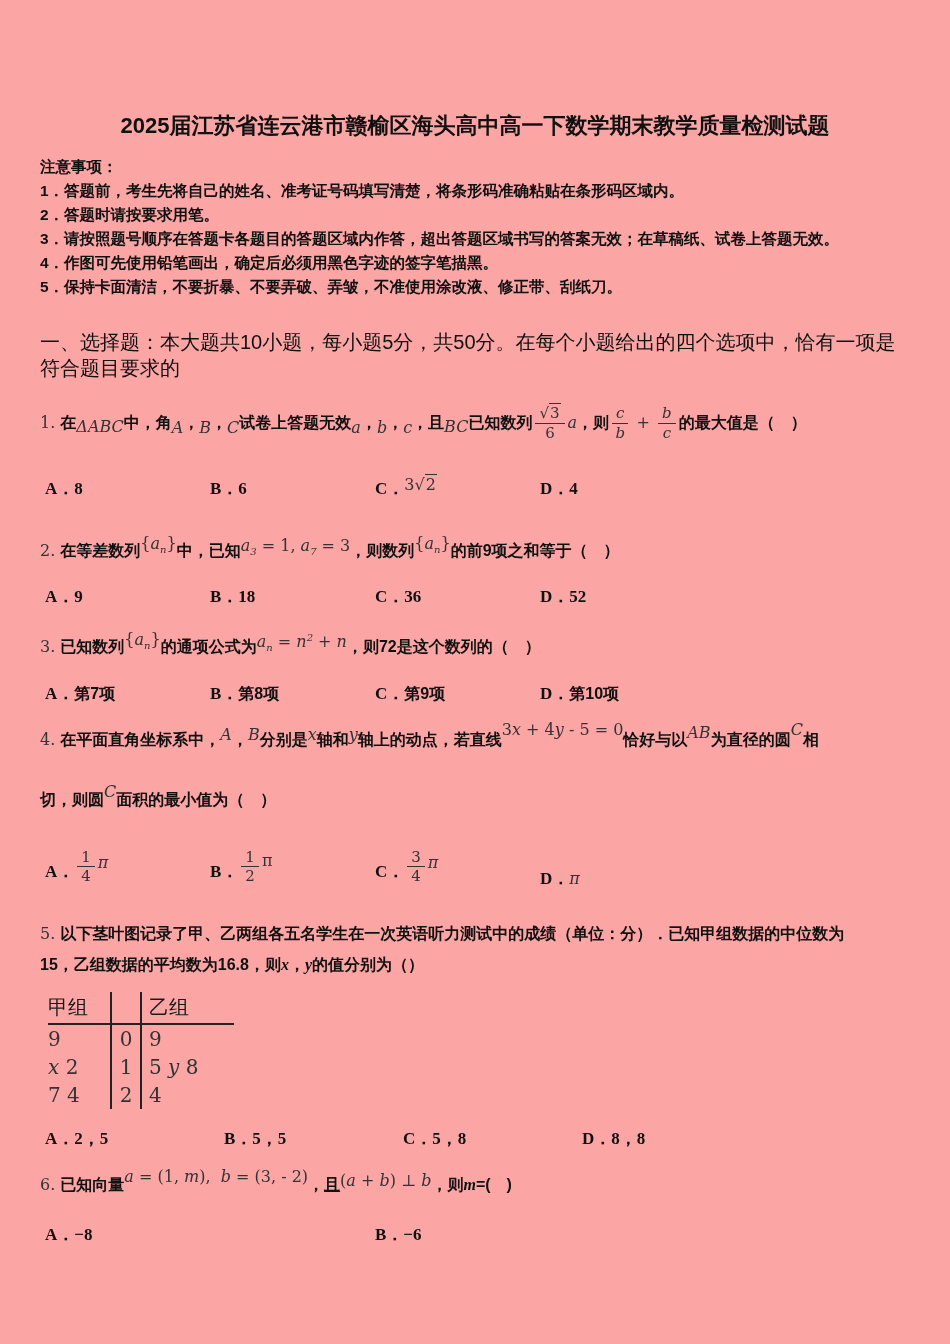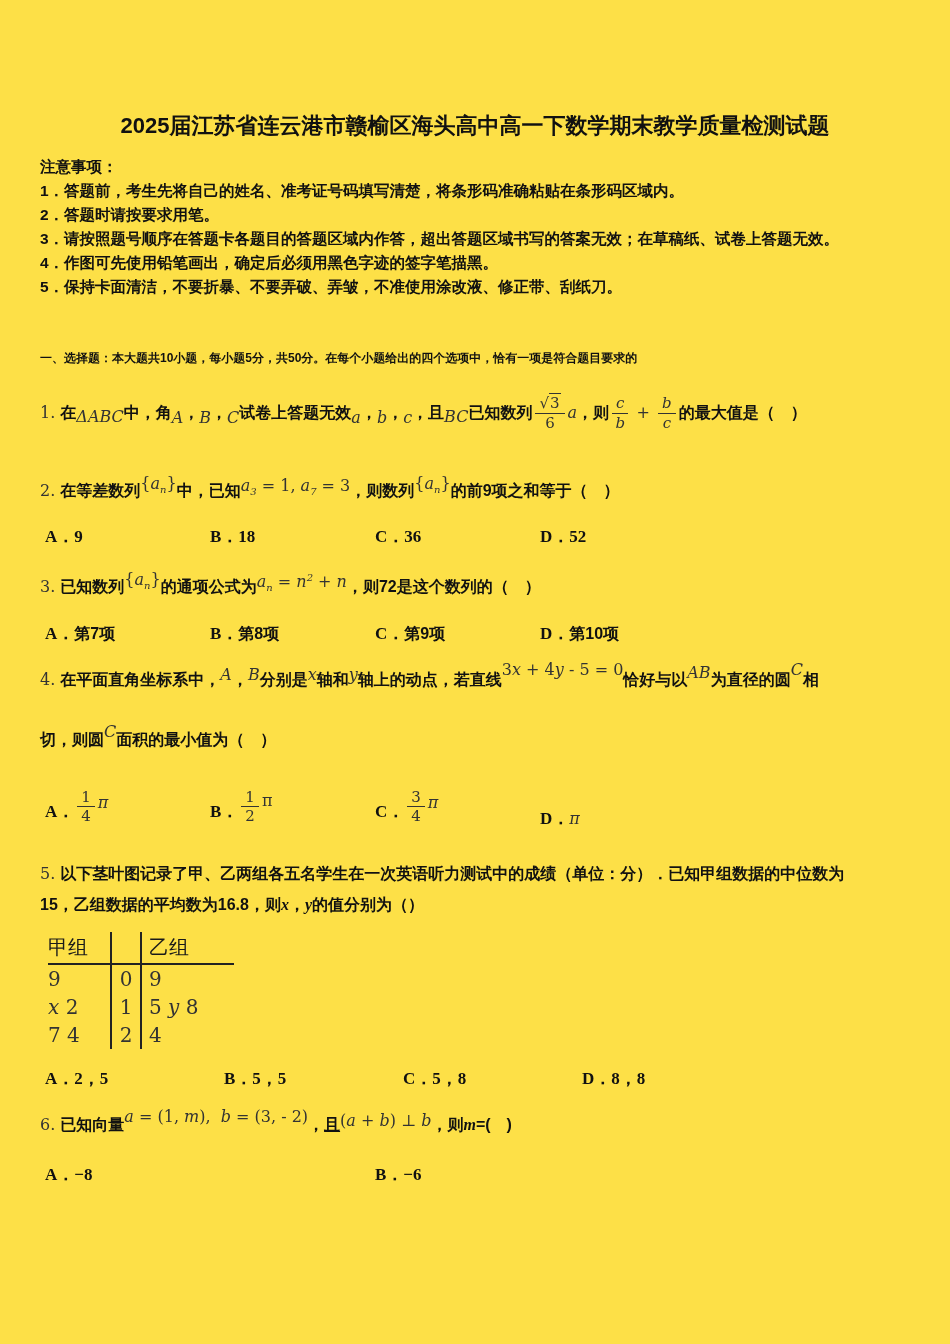--- a/index.html
+++ b/index.html
@@ -1,35 +1,35 @@
 <!DOCTYPE html>
 <html><head>
 <meta charset="utf-8">
 <style>
   html,body{margin:0;padding:0;background:#e8e8e8;}
   .page{
-    width:950px;height:1344px;background:#fde047;margin:0 auto;
+    width:950px;height:1344px;background:#fca5a5;margin:0 auto;
     box-sizing:border-box;padding:112px 40px 0 40px;overflow:hidden;
     color:#111;
   }
   .title{
     font-family:"Liberation Sans",sans-serif;font-weight:700;
     font-size:22px;text-align:center;margin:0 0 14px 0;line-height:28px;
   }
   .notice-head{
     font-family:"Liberation Sans",sans-serif;font-weight:700;
     font-size:15.5px;line-height:25px;
   }
   .notice-item{
     font-family:"Liberation Sans",sans-serif;font-weight:700;
     font-size:15.5px;line-height:24px;
   }
   .sec-head{
-    font-family:"Liberation Sans",sans-serif;font-weight:700;
-    font-size:12px;line-height:26px;margin-top:46px;
+    font-family:"Liberation Sans",sans-serif;font-weight:400;
+    font-size:20px;line-height:26px;margin-top:30px;
   }
   .qline{font-size:16px;line-height:1.6;}
   .q1{margin-top:14px;min-height:56px;display:flex;align-items:center;flex-wrap:wrap;}
   .q2{margin-top:30px;min-height:40px;display:flex;align-items:center;flex-wrap:wrap;}
   .q3{margin-top:18px;min-height:40px;display:flex;align-items:center;flex-wrap:wrap;}
   .q4a{margin-top:14px;min-height:40px;display:flex;align-items:center;flex-wrap:wrap;}
   .q4b{margin-top:27px;}
   .q5a{margin-top:30px;}
   .q5b{margin-top:6px;}
   .q6{margin-top:12px;min-height:44px;display:flex;align-items:center;flex-wrap:wrap;}
@@ -121,20 +121,26 @@
         <span class="num"><span class="mi">c</span></span>
         <span class="den"><span class="mi">b</span></span>
       </span>
       <span class="mr"> + </span>
       <span class="frac">
         <span class="num"><span class="mi">b</span></span>
         <span class="den"><span class="mi">c</span></span>
       </span>
       <span class="cn">的最大值是（　）</span>
     </div>
+  <div class="opts opts-q1">
+    <div class="opt"><span class="bs">A．8</span></div>
+    <div class="opt"><span class="bs">B．6</span></div>
+    <div class="opt"><span class="bs">C．</span><span class="grp" style="position: relative; top: -4px;"><span class="mr">3</span><span class="sqrt mr">√<span class="rad">2</span></span></span></div>
+    <div class="opt"><span class="bs">D．4</span></div>
+  </div>
 
   
   <div class="qline q2">
       <span class="mr">2. </span>
       <span class="cn">在等差数列</span>
       <span class="grp" style="position: relative; top: -7px;"><span class="mr">{</span><span class="mi">a<sub>n</sub></span><span class="mr">}</span></span>
       <span class="cn">中，已知</span>
       <span class="grp" style="position: relative; top: -5px;"><span class="mi">a<sub>3</sub></span><span class="mr"> = 1, </span><span class="mi">a<sub>7</sub></span><span class="mr"> = 3</span></span>
       <span class="cn">，则数列</span>
       <span class="grp" style="position: relative; top: -7px;"><span class="mr">{</span><span class="mi">a<sub>n</sub></span><span class="mr">}</span></span>

